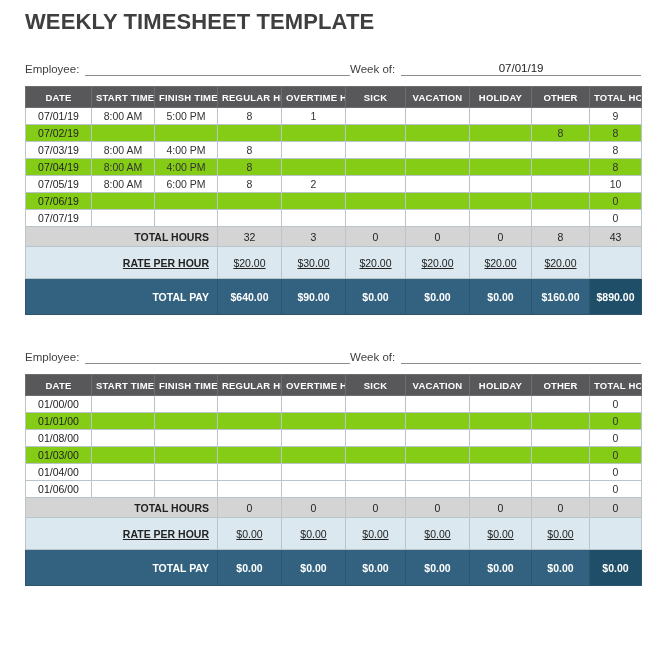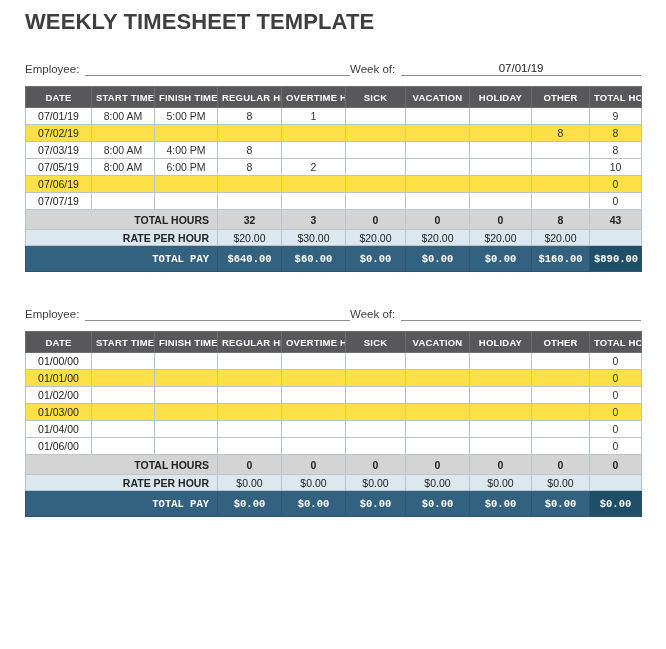--- a/index.html
+++ b/index.html
@@ -86,51 +86,51 @@
     line-height: 11px;
     border: 1px solid #6e6e70;
     letter-spacing: 0.2px;
   }
   td.date-cell {
     text-align: center;
     color: #222;
     font-size: 10.5px;
   }
   tr.alt td {
-    background: #fde047;
+    background: #84cc16;
   }
   tr.plain td {
     background: #ffffff;
   }
 
   
   tr.total-hours td {
     background: #d4d4d4;
-    font-weight: bold;
+    font-weight: normal;
     color: #222;
     height: 20px;
   }
   tr.rate td {
     background: #dbe8ef;
     color: #222;
-    height: 16px;
+    height: 32px;
+    text-decoration: underline;
   }
   tr.rate td.label-cell,
   tr.total-hours td.label-cell {
     text-align: right;
     font-weight: bold;
     padding-right: 8px;
   }
   tr.total-pay td {
     background: #336280;
     color: #ffffff;
     font-weight: bold;
-    height: 26px;
+    height: 36px;
     border: 1px solid #2c566f;
-    font-family: Liberation Mono, monospace;
   }
   tr.total-pay td.label-cell {
     text-align: right;
     padding-right: 8px;
   }
   tr.total-pay td.grand {
     background: #1f4e68;
   }
   td.hatch {
     background-color: #ffffff;
@@ -219,20 +219,32 @@
               <td>8:00 AM</td>
               <td>4:00 PM</td>
               <td>8</td>
               <td></td>
               <td></td>
               <td></td>
               <td></td>
               <td></td>
               <td>8</td>
             </tr>
+            <tr class="alt">
+              <td class="date-cell">07/04/19</td>
+              <td>8:00 AM</td>
+              <td>4:00 PM</td>
+              <td>8</td>
+              <td></td>
+              <td></td>
+              <td></td>
+              <td></td>
+              <td></td>
+              <td>8</td>
+            </tr>
             <tr class="plain">
               <td class="date-cell">07/05/19</td>
               <td>8:00 AM</td>
               <td>6:00 PM</td>
               <td>8</td>
               <td>2</td>
               <td></td>
               <td></td>
               <td></td>
               <td></td>
@@ -278,21 +290,21 @@
               <td>$30.00</td>
               <td>$20.00</td>
               <td>$20.00</td>
               <td>$20.00</td>
               <td>$20.00</td>
               <td class="hatch"></td>
             </tr>
             <tr class="total-pay">
               <td class="label-cell" colspan="3">TOTAL PAY</td>
               <td>$640.00</td>
-              <td>$60.00</td>
+              <td>$90.00</td>
               <td>$0.00</td>
               <td>$0.00</td>
               <td>$0.00</td>
               <td>$160.00</td>
               <td class="grand">$890.00</td>
             </tr>
           </tbody>
         </table>
       </div>
       <div class="spacer-top" style="margin-top: 34px;">
@@ -352,21 +364,21 @@
               <td></td>
               <td></td>
               <td></td>
               <td></td>
               <td></td>
               <td></td>
               <td></td>
               <td>0</td>
             </tr>
             <tr class="plain">
-              <td class="date-cell">01/02/00</td>
+              <td class="date-cell">01/08/00</td>
               <td></td>
               <td></td>
               <td></td>
               <td></td>
               <td></td>
               <td></td>
               <td></td>
               <td></td>
               <td>0</td>
             </tr>

